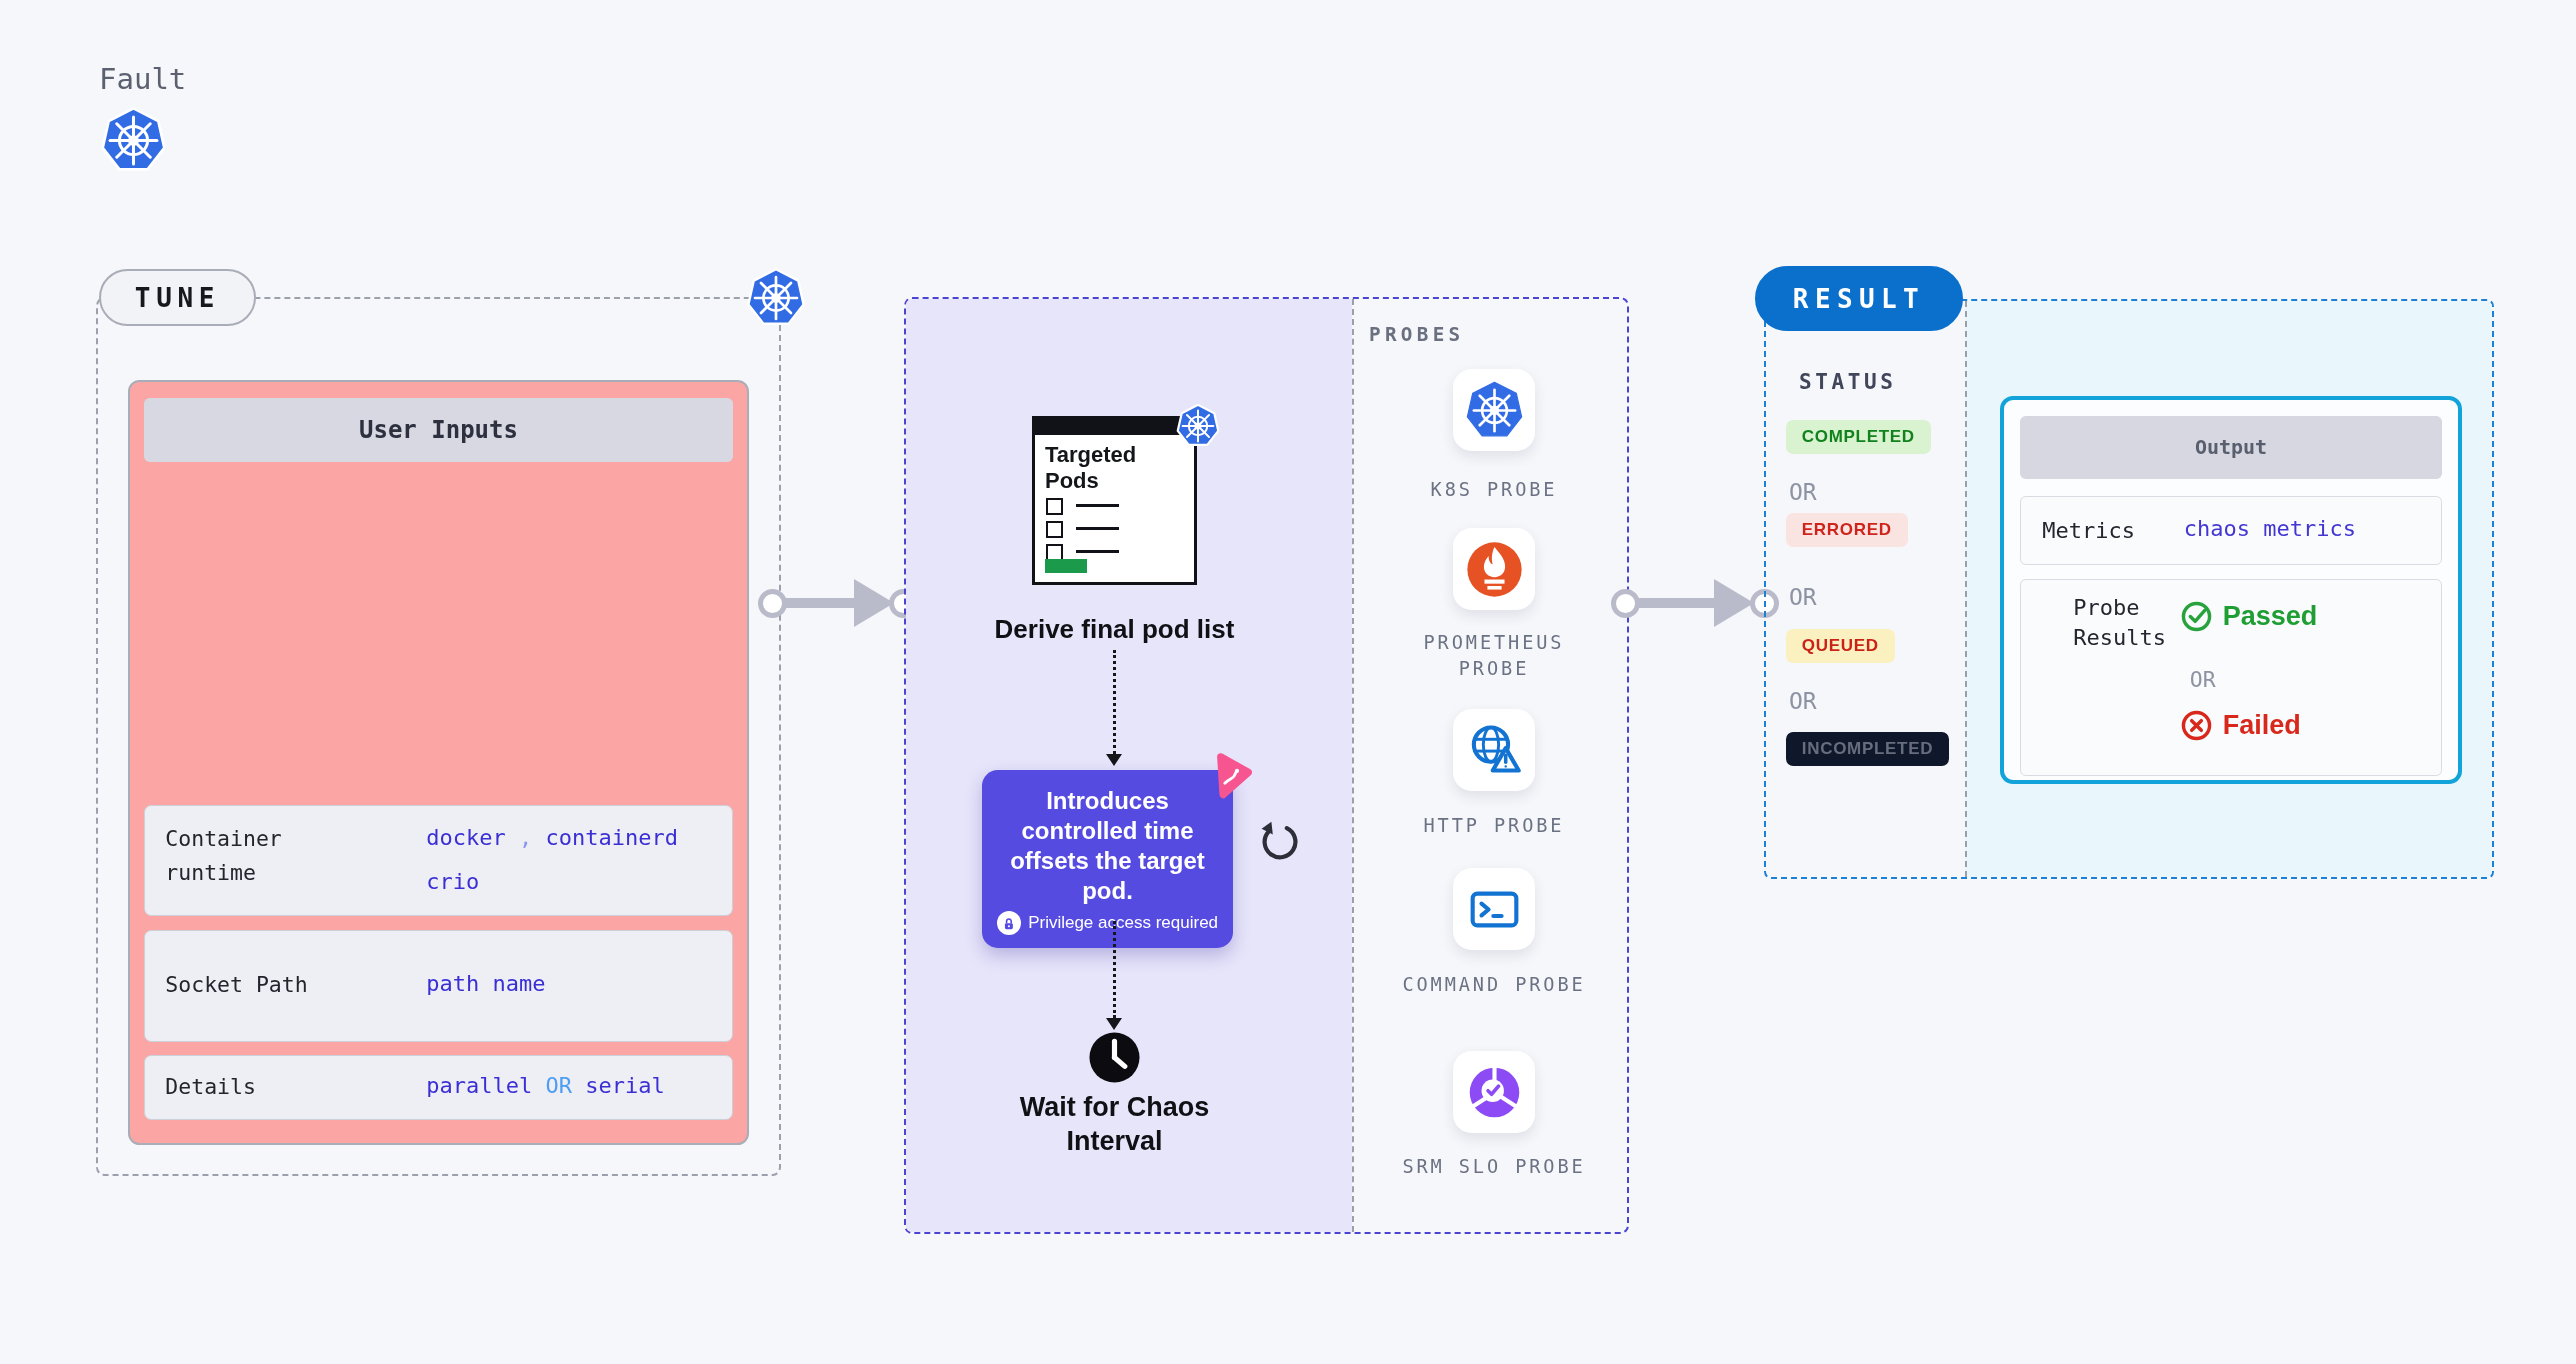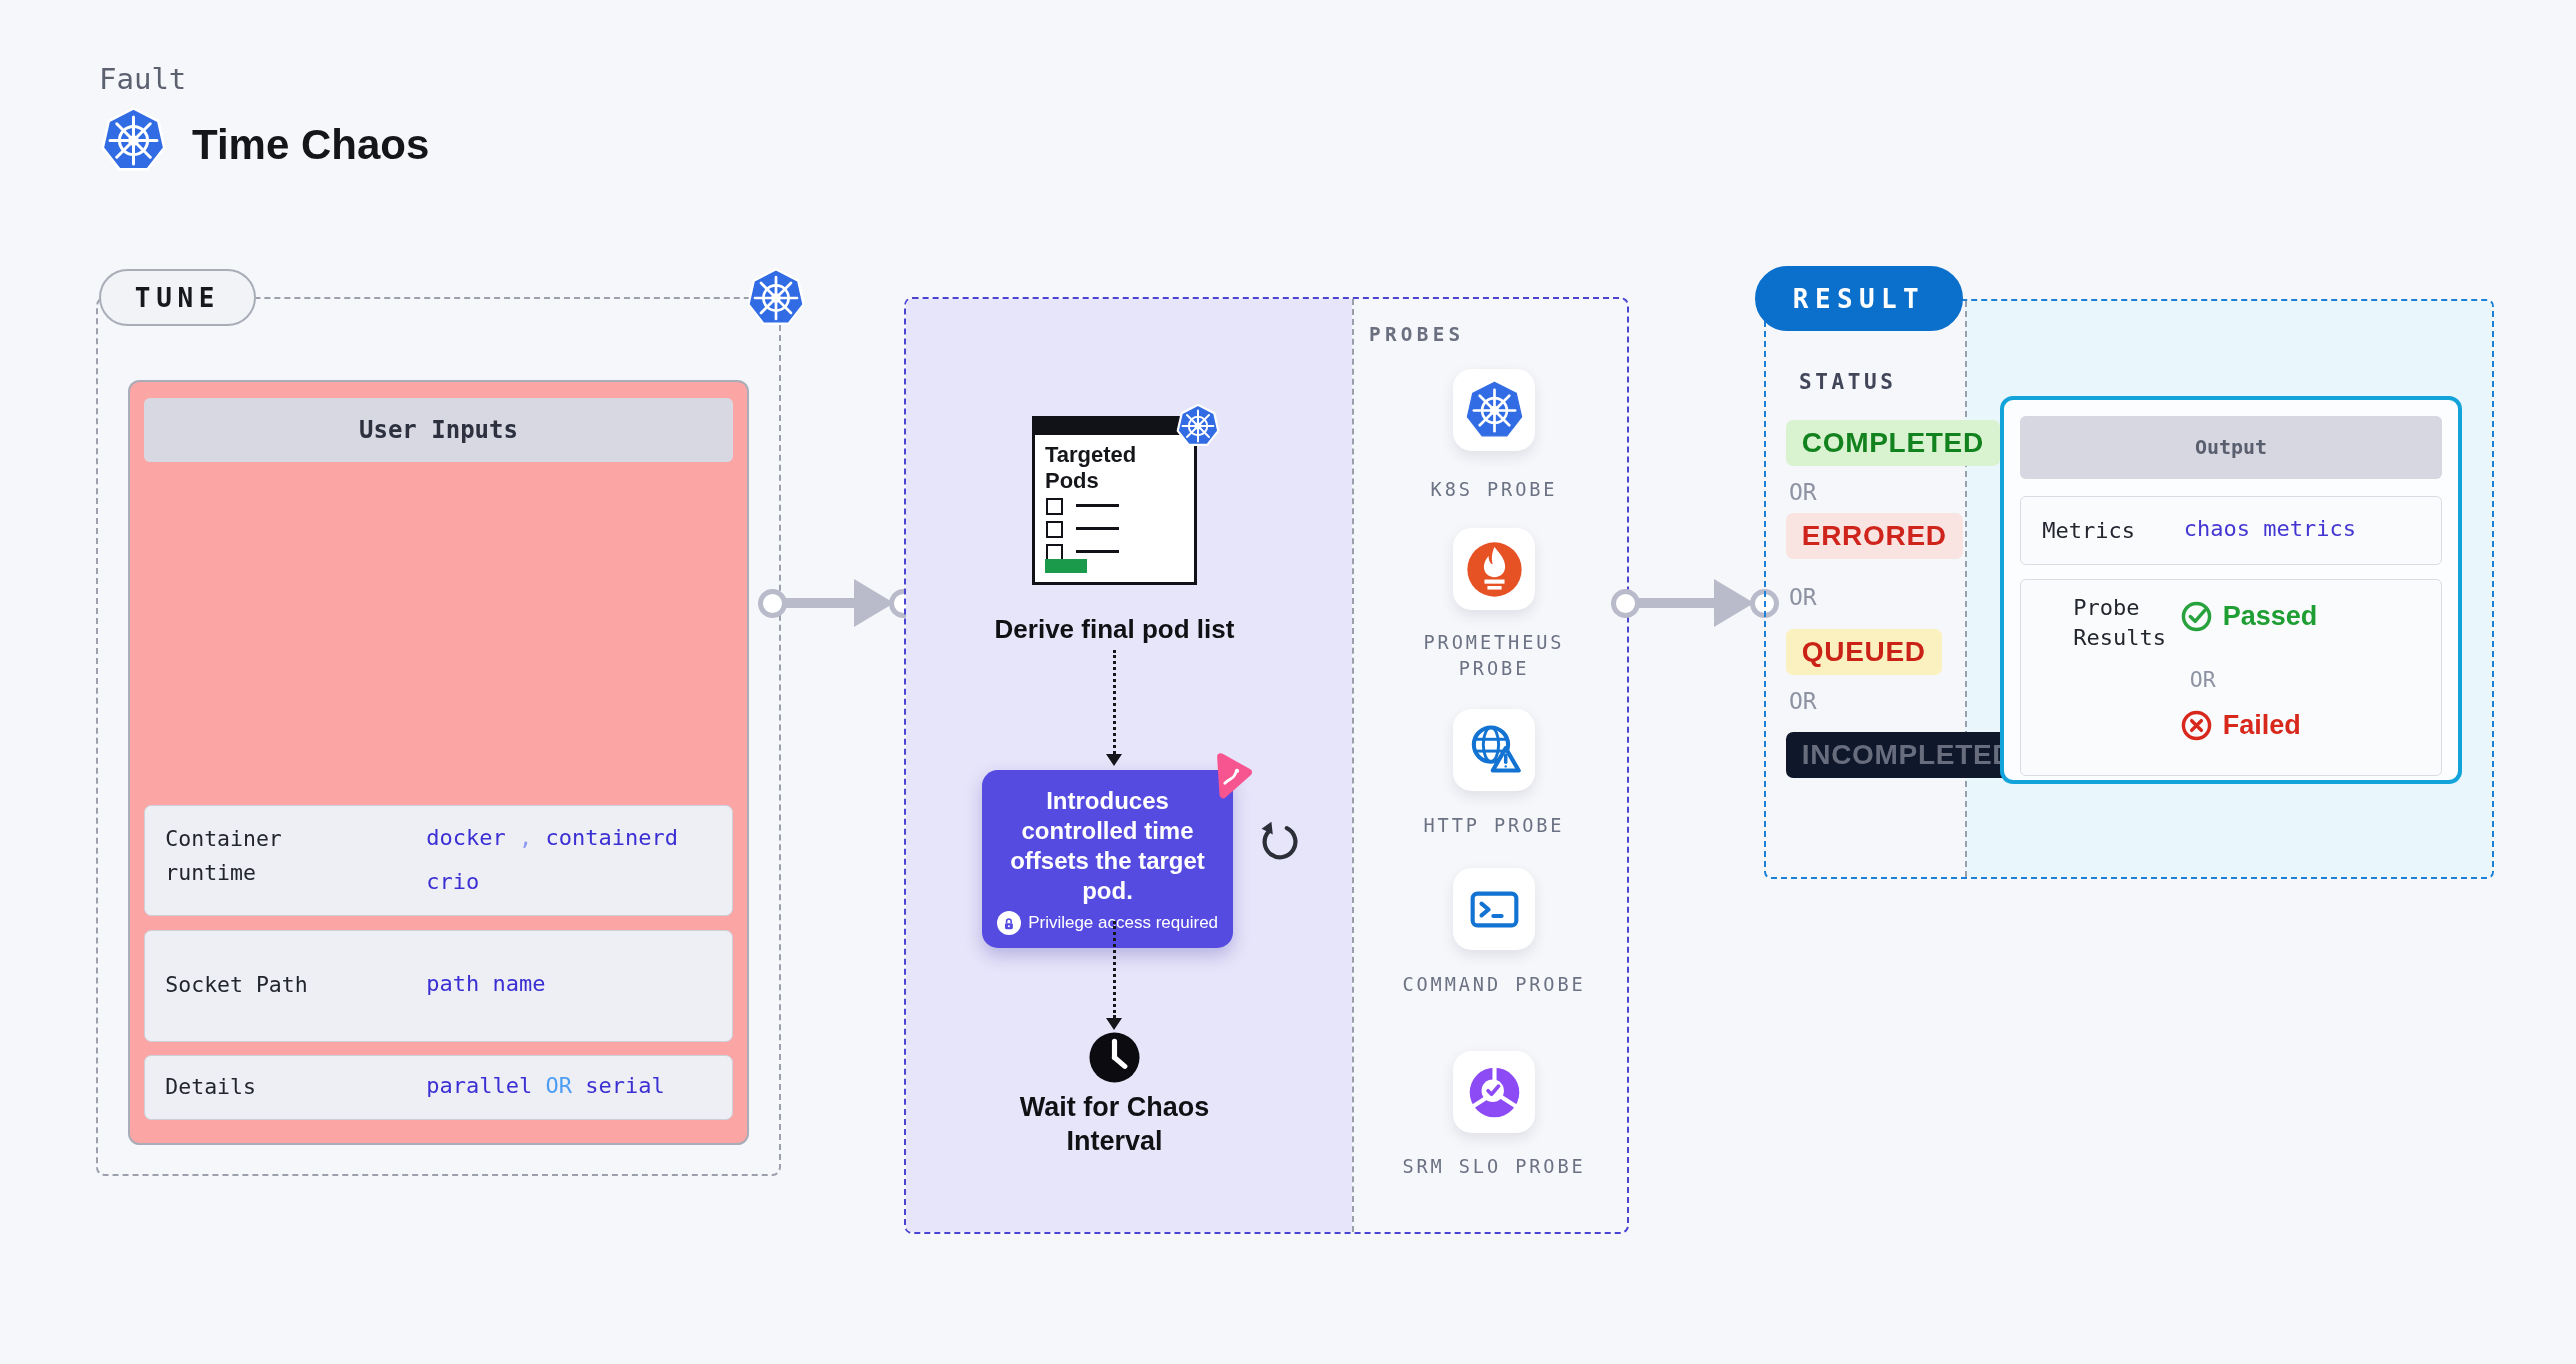--- a/index.html
+++ b/index.html
@@ -68,21 +68,21 @@
   
   .probes-label,.status-label{font-family:"DejaVu Sans Mono",monospace;font-weight:bold;color:#6b7080;}
   .tile{position:absolute;left:547px;width:82px;height:82px;background:#ffffff;border-radius:18.6px;
         box-shadow:0 5.7px 13px rgba(30,40,80,.10);display:flex;align-items:center;justify-content:center;}
   .tile svg{width:59px;height:59px;}
   .tile-label{position:absolute;left:495px;width:186px;text-align:center;
               font-family:"DejaVu Sans Mono",monospace;font-size:18.6px;letter-spacing:2.9px;line-height:26px;color:#6b7284;}
 
   
   .badge-wrap{position:absolute;left:20px;}
-  .badge{display:inline-block;padding:7.2px 15.8px;border-radius:7.2px;font-weight:bold;font-size:28px;letter-spacing:0.7px;
+  .badge{display:inline-block;padding:7.2px 15.8px;border-radius:7.2px;font-weight:bold;font-size:17px;letter-spacing:0.7px;
          font-family:"Liberation Sans",sans-serif;}
   .or-text{position:absolute;font-family:"DejaVu Sans Mono",monospace;font-size:23px;color:#8e93a4;}
 
   .output-card{position:absolute;background:#fcfdfe;border:4.3px solid #12a3da;border-radius:13px;box-sizing:border-box;}
   .output-header{position:absolute;left:15.8px;right:15.8px;top:15.8px;height:63px;background:#d7d7e1;border-radius:5.7px;
                  display:flex;align-items:center;justify-content:center;
                  font-family:"DejaVu Sans Mono",monospace;font-weight:bold;font-size:20px;color:#595f6e;}
   .out-row{position:absolute;left:15.8px;right:15.8px;background:#fafbfd;border:1.4px solid #d8dbe2;border-radius:5.7px;}
   .out-label{position:absolute;left:21.5px;font-family:"DejaVu Sans Mono",monospace;font-size:22px;color:#23262e;line-height:30px;}
   .out-value{position:absolute;font-family:"DejaVu Sans Mono",monospace;font-size:22px;color:#4336d2;}
@@ -110,21 +110,20 @@
         <line x1="50" y1="50" x2="85" y2="50"></line>
           <line x1="50" y1="50" x2="75" y2="75"></line>
         <line x1="50" y1="50" x2="50" y2="85"></line>
           <line x1="50" y1="50" x2="25" y2="75"></line>
         <line x1="50" y1="50" x2="15" y2="50"></line>
           <line x1="50" y1="50" x2="25" y2="25"></line>
       </g>
       <circle cx="50" cy="50" r="8" fill="#ffffff"></circle>
     </svg>
   </div>
-  <div class="abs sans" style="left:192px;top:112px;height:66px;line-height:66px;font-size:42px;font-weight:bold;color:#15161a;">Time Chaos</div>
 
   <div class="abs tune-box" style="left:96px;top:297px;width:681px;height:875px;"></div>
 
   <div class="abs pill pill-tune" style="left:99px;top:269px;width:153px;height:53px;">
     <span>TUNE</span>
   </div>
 
   <div class="abs" style="left:746px;top:268px;width:60px;height:60px;">
     <svg class="k8s-svg" viewBox="0 0 100 100" width="60" height="60">
       <polygon points="50,2 87,21 96,61 71,93 29,93 4,61 13,21" fill="#326ce5" stroke="#ffffff" stroke-width="4" stroke-linejoin="round"></polygon>

